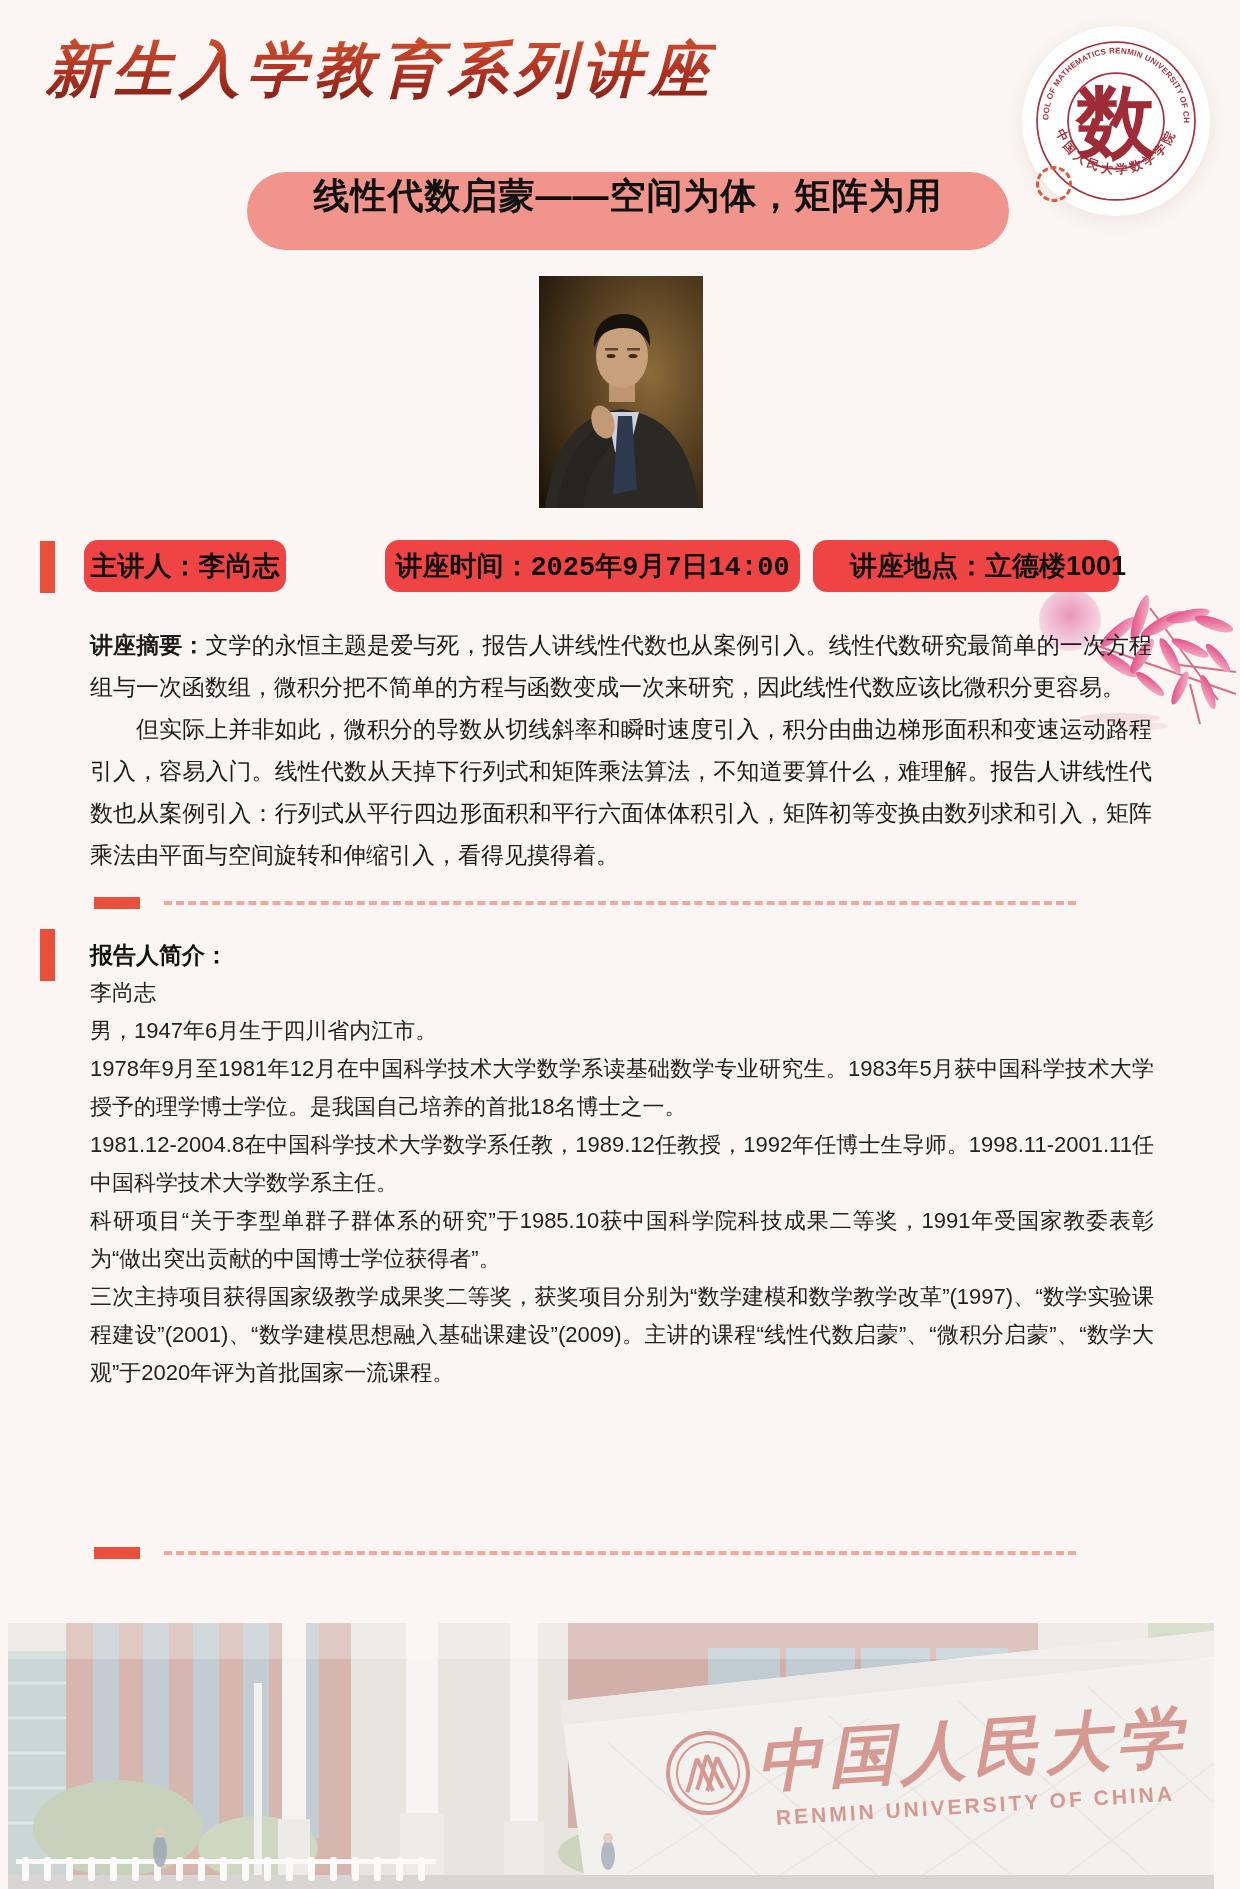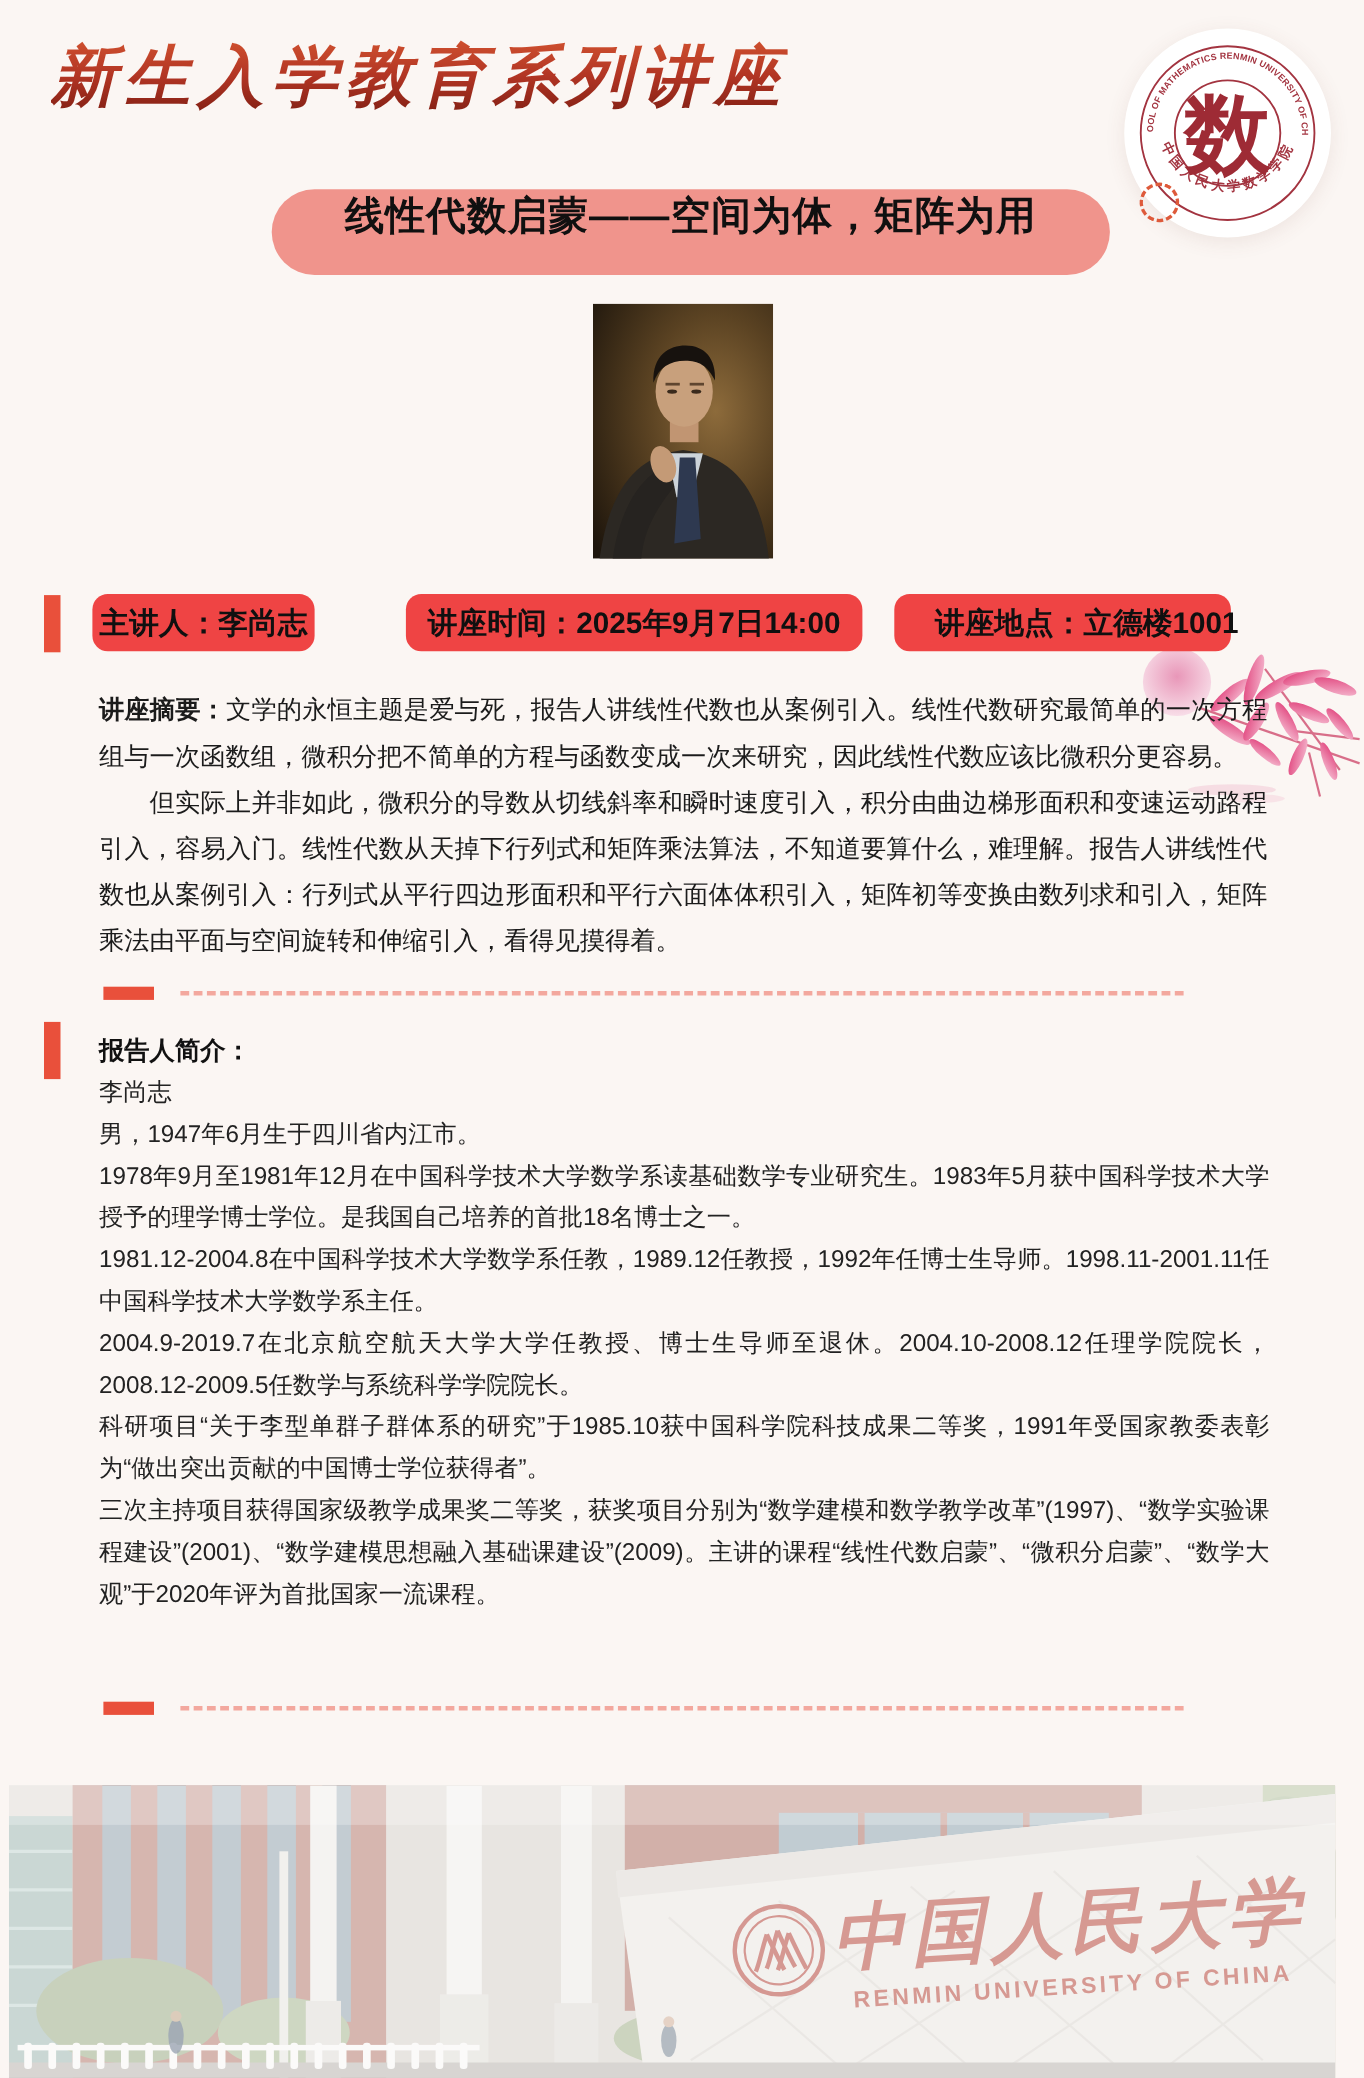--- a/index.html
+++ b/index.html
@@ -73,21 +73,21 @@
   .accent-bar.bar-top { left: 40px; top: 541px; }
   .accent-bar.bar-bio { left: 40px; top: 929px; }
   .info-pill {
     position: absolute; top: 540px; height: 52px;
     background: #ef4444; border-radius: 14px;
     display: flex; align-items: center; justify-content: center;
     font-size: 27px; font-weight: bold; color: #101010;
     white-space: nowrap; z-index: 2;
   }
   .pill-speaker { left: 84px;  width: 202px; }
-  .pill-time    { left: 369px; width: 415px; }
+  .pill-time    { left: 385px; width: 415px; font-family: Liberation Mono, monospace; }
   .pill-venue   { left: 813px; width: 306px; padding-left: 44px; }
 
   
   .bamboo {
     position: absolute; left: 1022px; top: 572px;
     width: 218px; height: 165px; z-index: 1;
   }
 
   
   .abstract {
@@ -253,21 +253,20 @@
     <span class="dashline"></span>
   </div>
 
   <div class="accent-bar bar-bio"></div>
   <div class="bio">
     <p class="bio-heading">报告人简介：</p>
     <p>李尚志</p>
     <p>男，1947年6月生于四川省内江市。</p>
     <p>1978年9月至1981年12月在中国科学技术大学数学系读基础数学专业研究生。1983年5月获中国科学技术大学授予的理学博士学位。是我国自己培养的首批18名博士之一。</p>
     <p>1981.12-2004.8在中国科学技术大学数学系任教，1989.12任教授，1992年任博士生导师。1998.11-2001.11任中国科学技术大学数学系主任。</p>
-    <p>2004.9-2019.7在北京航空航天大学大学任教授、博士生导师至退休。2004.10-2008.12任理学院院长，2008.12-2009.5任数学与系统科学学院院长。</p>
     <p>科研项目“关于李型单群子群体系的研究”于1985.10获中国科学院科技成果二等奖，1991年受国家教委表彰为“做出突出贡献的中国博士学位获得者”。</p>
     <p>三次主持项目获得国家级教学成果奖二等奖，获奖项目分别为“数学建模和数学教学改革”(1997)、“数学实验课程建设”(2001)、“数学建模思想融入基础课建设”(2009)。主讲的课程“线性代数启蒙”、“微积分启蒙”、“数学大观”于2020年评为首批国家一流课程。</p>
   </div>
 
   <div class="divider divider-bio">
     <span class="block"></span>
     <span class="dashline"></span>
   </div>
 
   <div class="campus">

